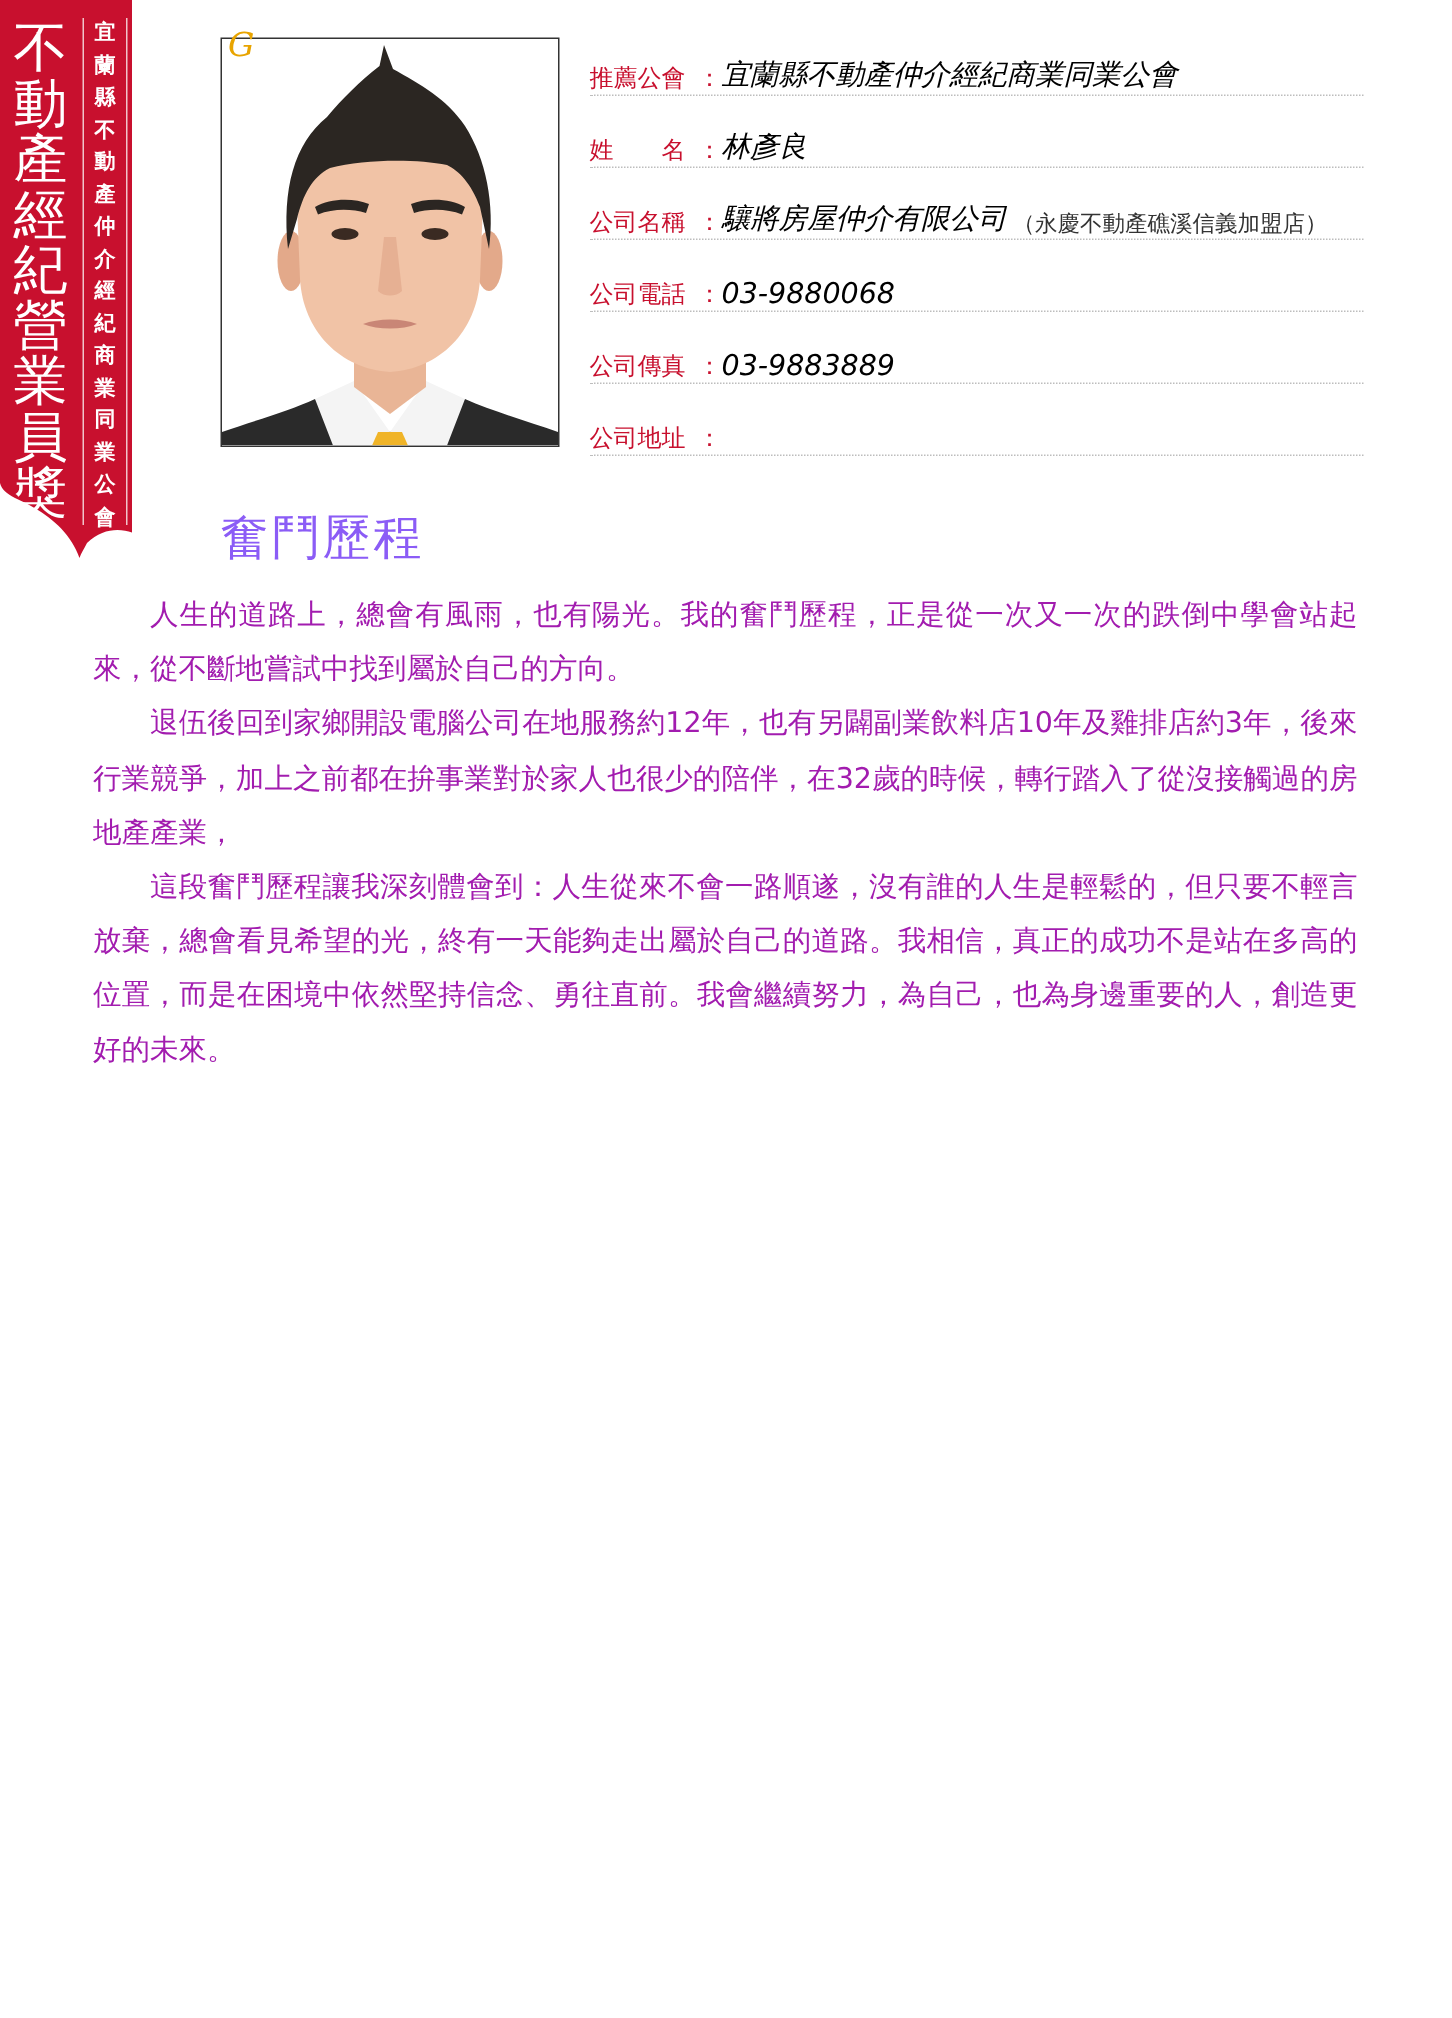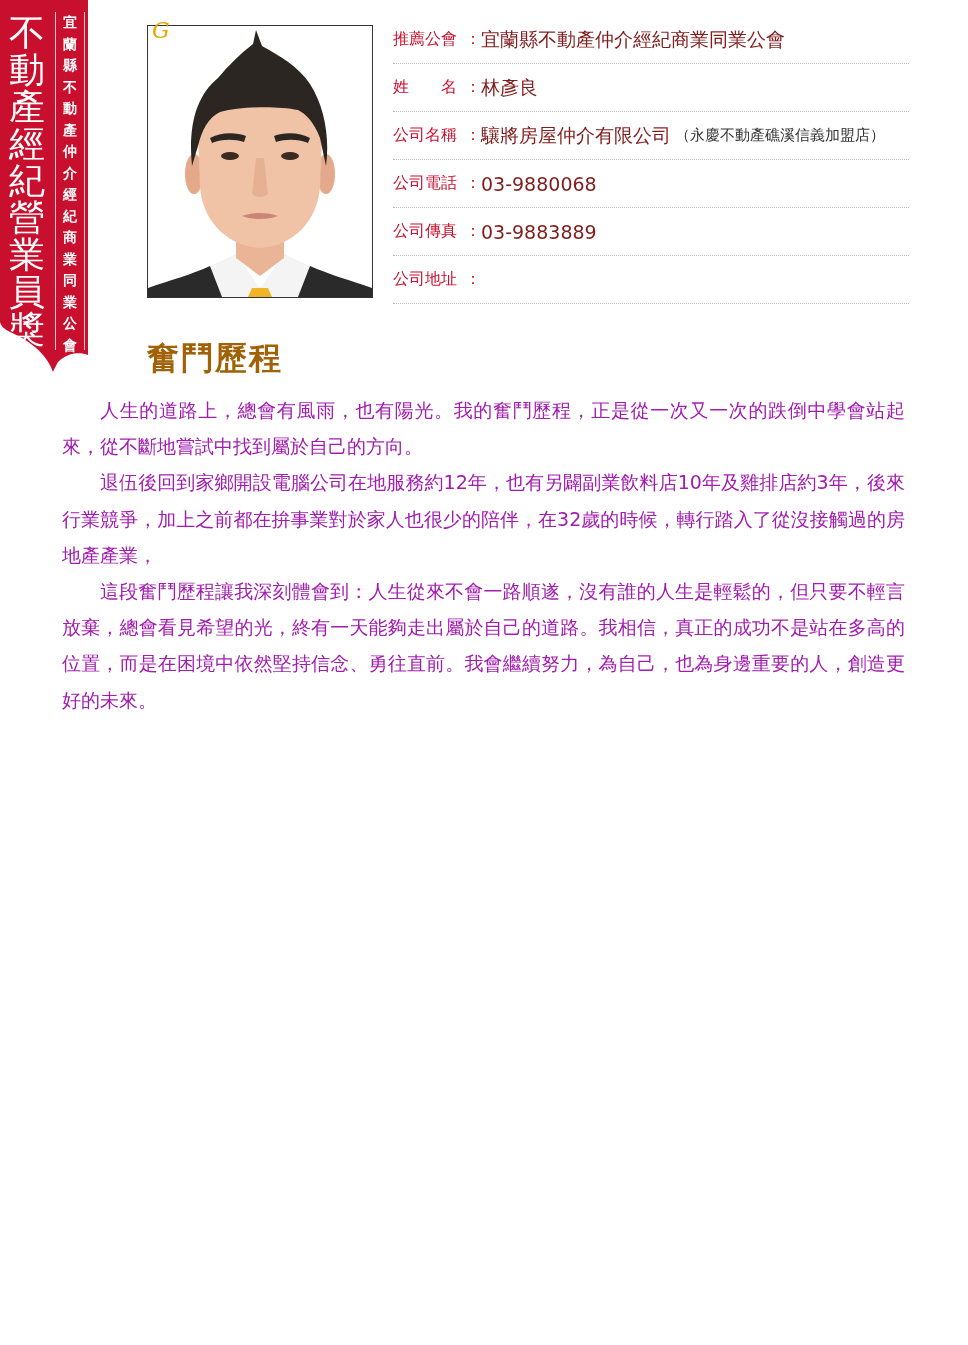--- a/index.html
+++ b/index.html
@@ -96,58 +96,59 @@
     
     .info {
       position: absolute;
       left: 393px;
       top: 16px;
       width: 516px;
     }
     .info-row {
       height: 48px;
       display: flex;
-      align-items: center;
+      align-items: flex-end;
       border-bottom: 1px dotted #bdbdbd;
       box-sizing: border-box;
       white-space: nowrap;
     }
     .info-label {
       color: #c8102e;
       font-size: 16px;
       width: 72px;
       display: inline-block;
       letter-spacing: 0px;
     }
     .info-colon {
       color: #c8102e;
       font-size: 16px;
       width: 16px;
       text-align: center;
       display: inline-block;
     }
     .info-value {
-      color: #7f1d1d;
+      color: #000000;
       font-size: 19px;
+      font-style: italic;
     }
     .info-note {
       color: #333333;
       font-size: 15px;
       margin-left: 4px;
     }
 
     
     .section-title {
       position: absolute;
       left: 147px;
       top: 338px;
-      color: #a16207;
+      color: #8b5cf6;
       font-size: 32px;
       line-height: 40px;
-      font-weight: bold;
+      font-weight: normal;
       letter-spacing: 2px;
       text-align: center;
     }
 
     
     .story {
       position: absolute;
       left: 62px;
       top: 392px;
       width: 843px;

